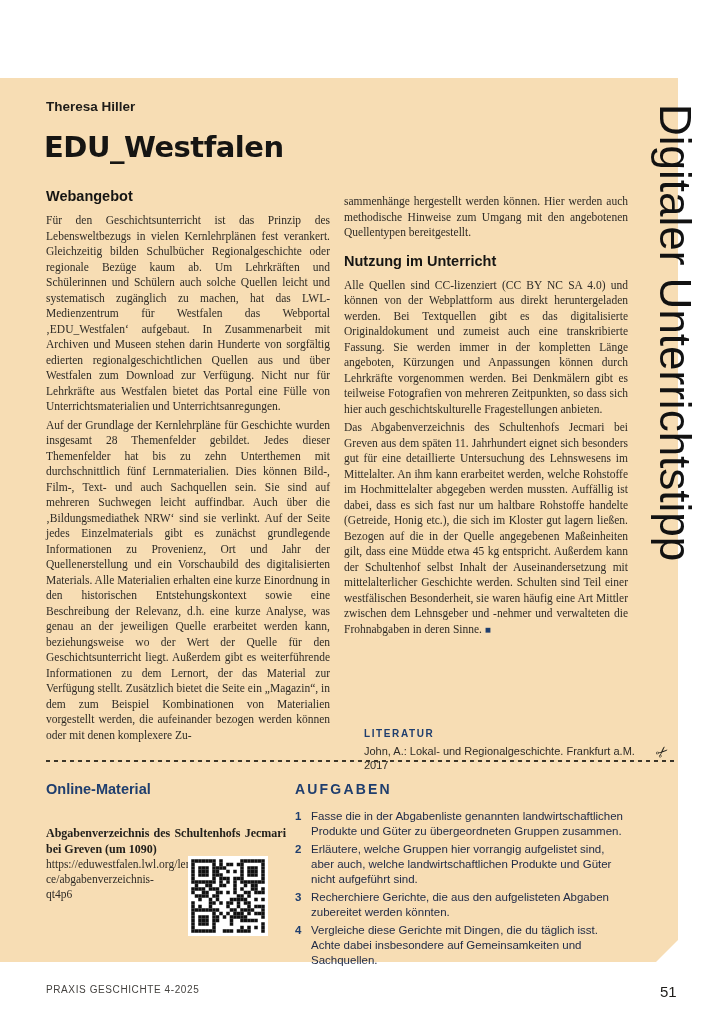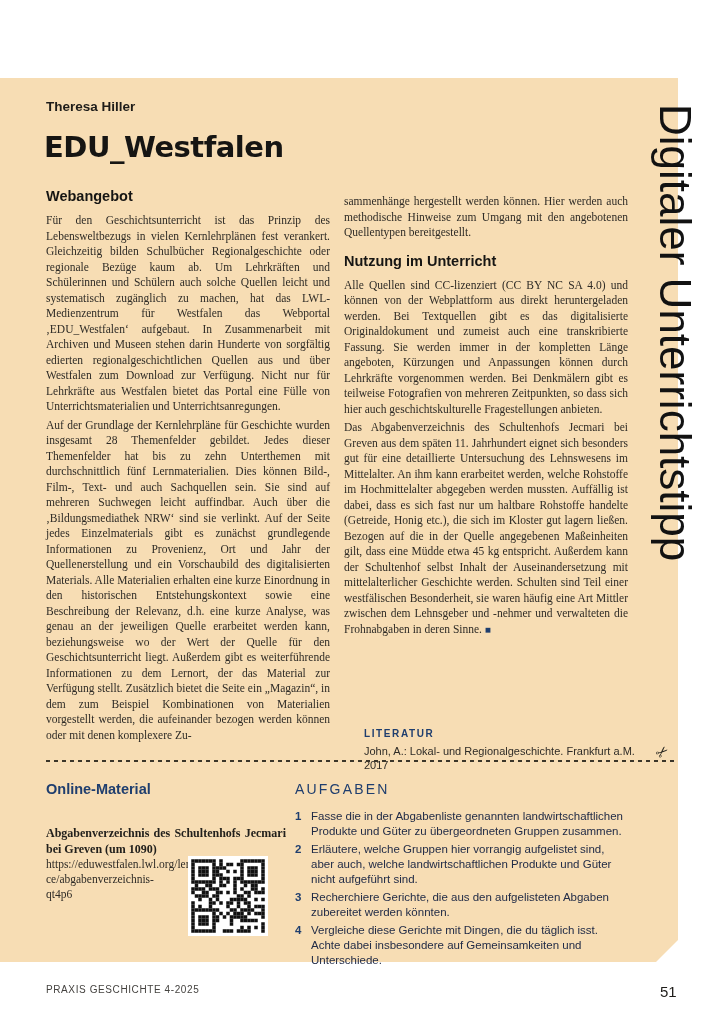--- a/index.html
+++ b/index.html
@@ -57,21 +57,21 @@
     font-family:"Liberation Serif",serif;font-size:12px;font-weight:bold;
     color:#22201c;line-height:15.5px;text-align:justify;
   }
   .om-url{font-family:"Liberation Serif",serif;font-size:11.5px;color:#2e2b26;line-height:15px;}
   .om-bold{font-weight:bold;}
   .qr-box{
     position:absolute;left:188px;top:856px;width:80px;height:80px;background:#ffffff;
   }
   .aufgaben{position:absolute;left:295px;top:781px;width:334px;}
   .aufgaben-heading{
-    font-size:14px;font-weight:normal;color:#1f3e6e;letter-spacing:2.2px;margin-bottom:12px;
+    font-size:14px;font-weight:bold;color:#1f3e6e;letter-spacing:2.2px;margin-bottom:12px;
   }
   .task-row{display:flex;margin-bottom:3px;}
   .task-num{
     flex:0 0 16px;font-size:11.5px;font-weight:bold;color:#1f3e6e;line-height:15px;
   }
   .task-text{
     flex:1;font-size:11.5px;color:#222c47;line-height:15px;text-align:left;
   }
   .footer-journal{
     position:absolute;left:46px;top:984px;font-size:10px;color:#454340;letter-spacing:0.6px;
@@ -369,18 +369,18 @@
   <div class="task-row">
     <div class="task-num">2</div>
     <div class="task-text">Erläutere, welche Gruppen hier vorrangig aufgelistet sind, aber auch, welche landwirtschaftlichen Produkte und Güter nicht aufgeführt sind.</div>
   </div>
   <div class="task-row">
     <div class="task-num">3</div>
     <div class="task-text">Recherchiere Gerichte, die aus den aufgelisteten Abgaben zubereitet werden könnten.</div>
   </div>
   <div class="task-row">
     <div class="task-num">4</div>
-    <div class="task-text">Vergleiche diese Gerichte mit Dingen, die du täglich isst. Achte dabei insbesondere auf Gemeinsamkeiten und Unterschiede.</div>
+    <div class="task-text">Vergleiche diese Gerichte mit Dingen, die du täglich isst. Achte dabei insbesondere auf Gemeinsamkeiten und Sachquellen.</div>
   </div>
 </div>
 
 <div class="footer-journal">PRAXIS GESCHICHTE 4-2025</div>
 <div class="footer-page">51</div>
 
 </body></html>

